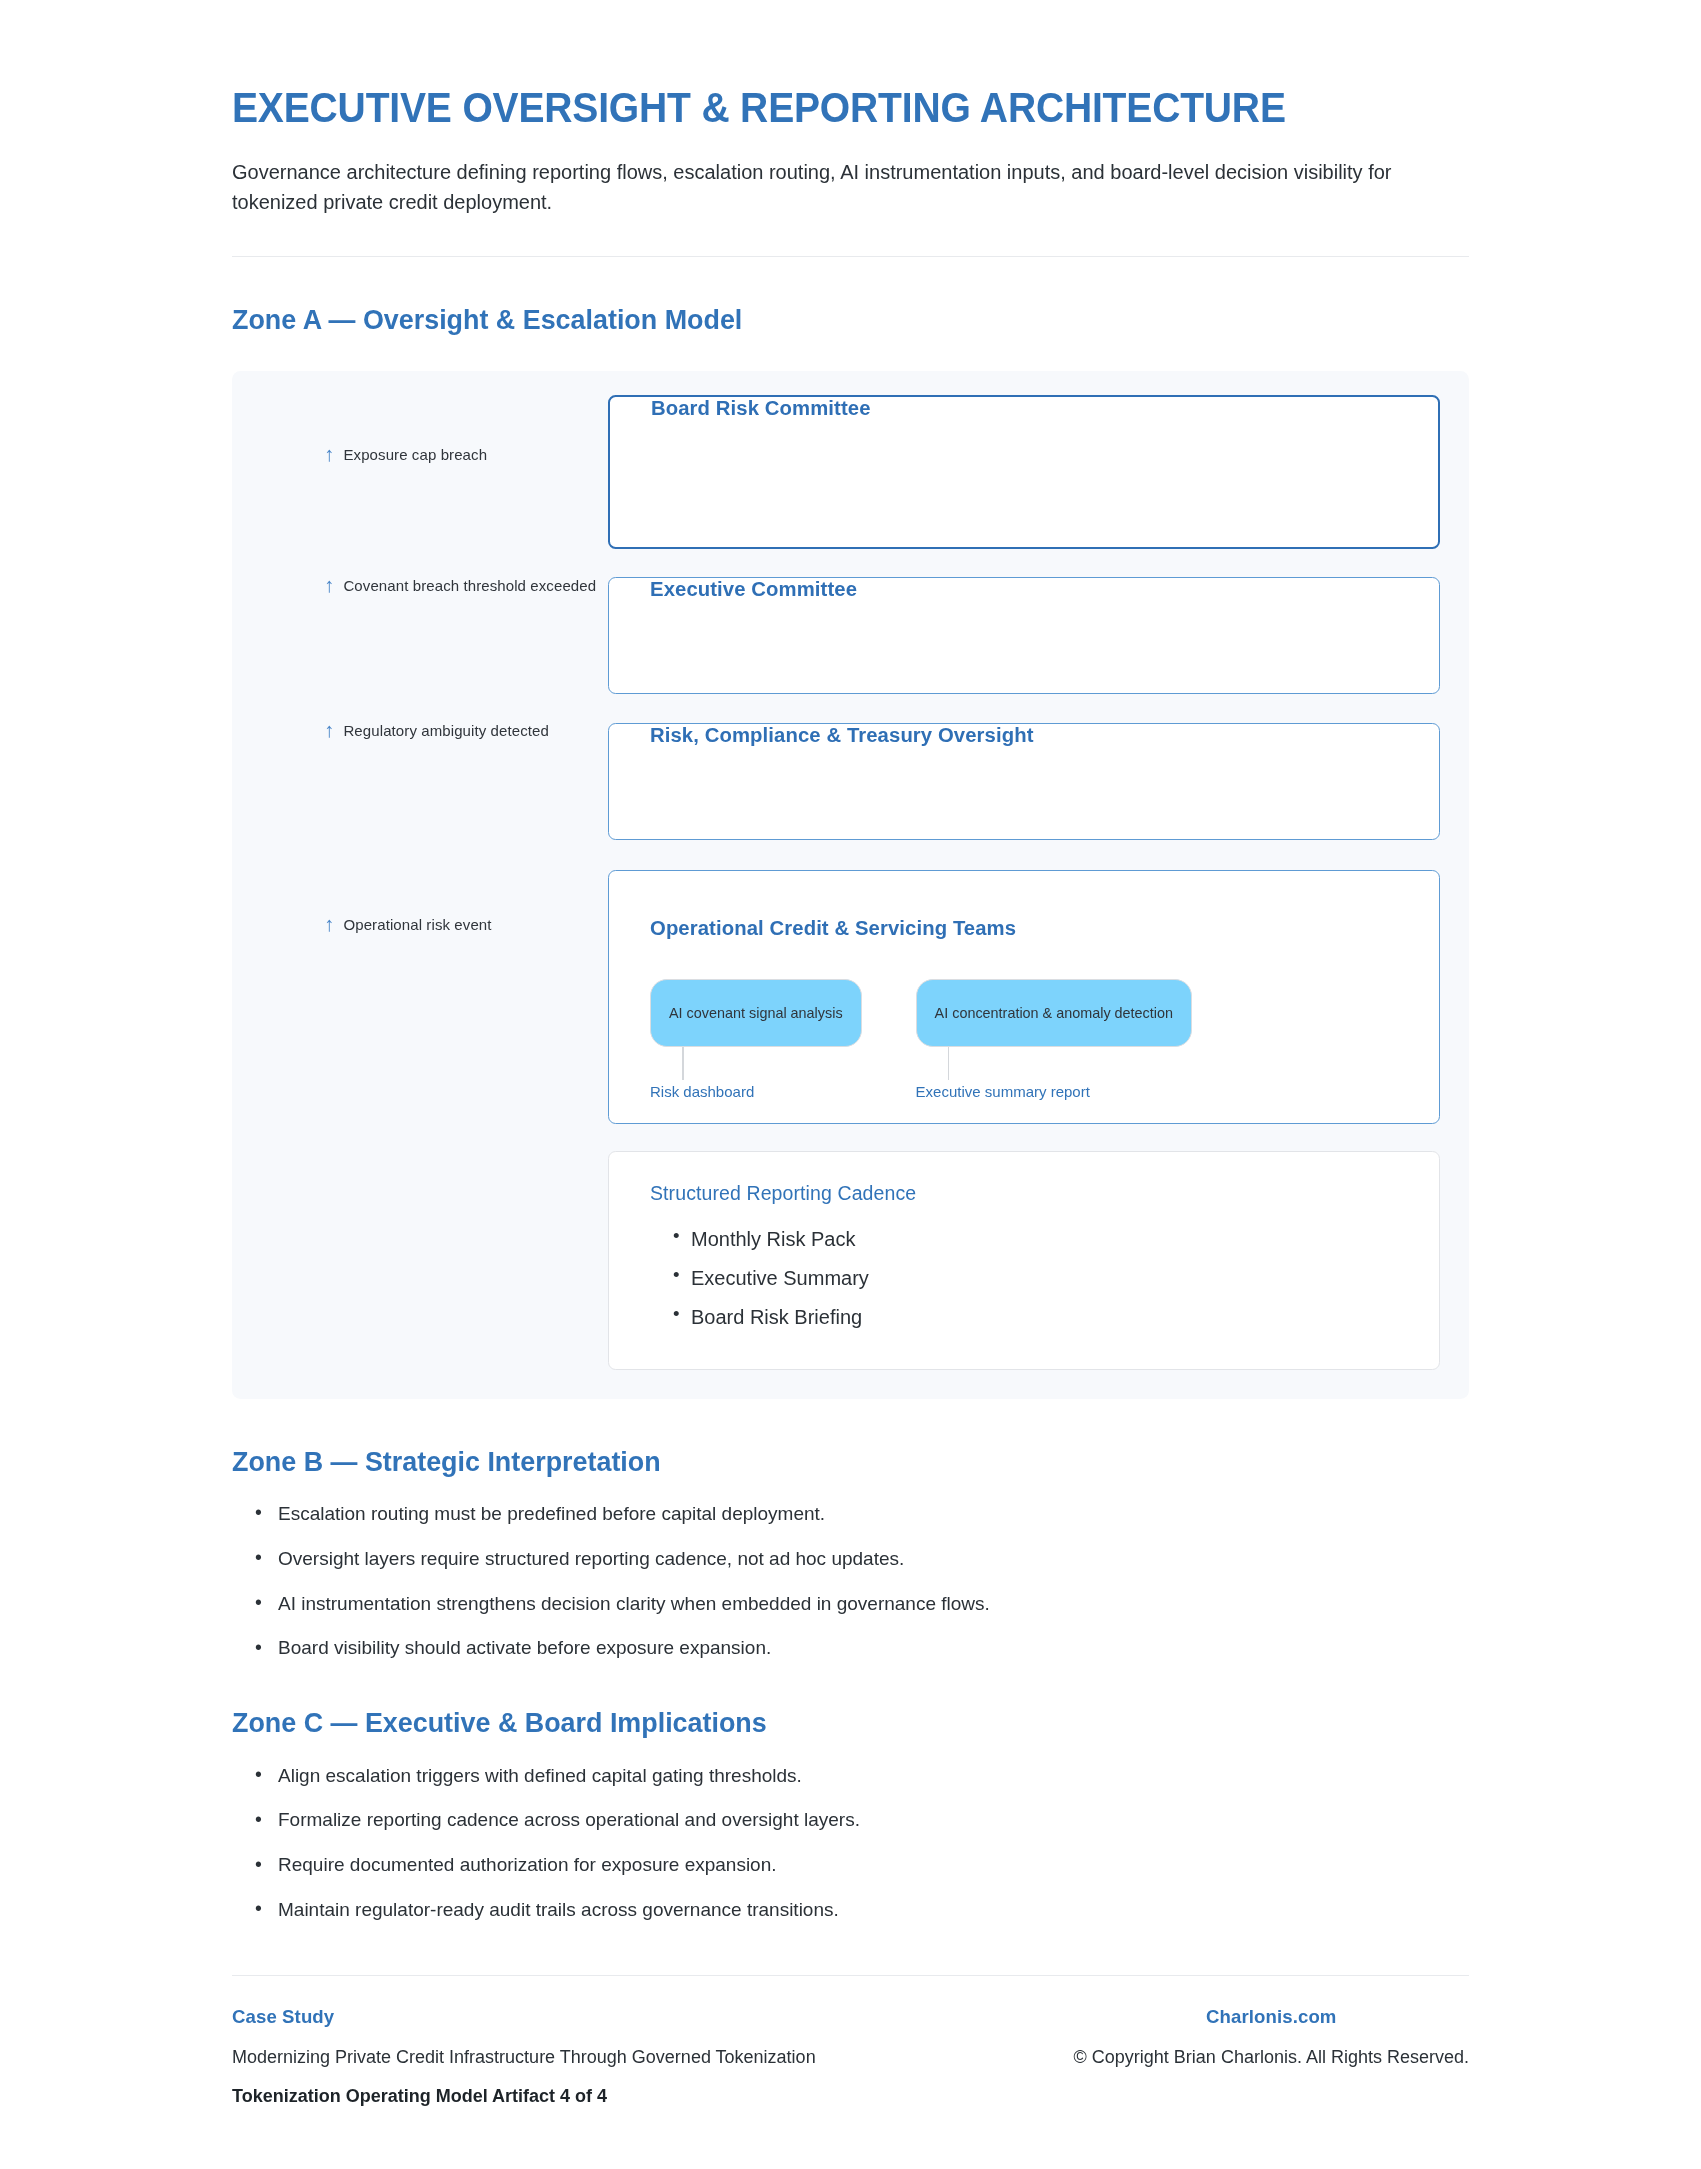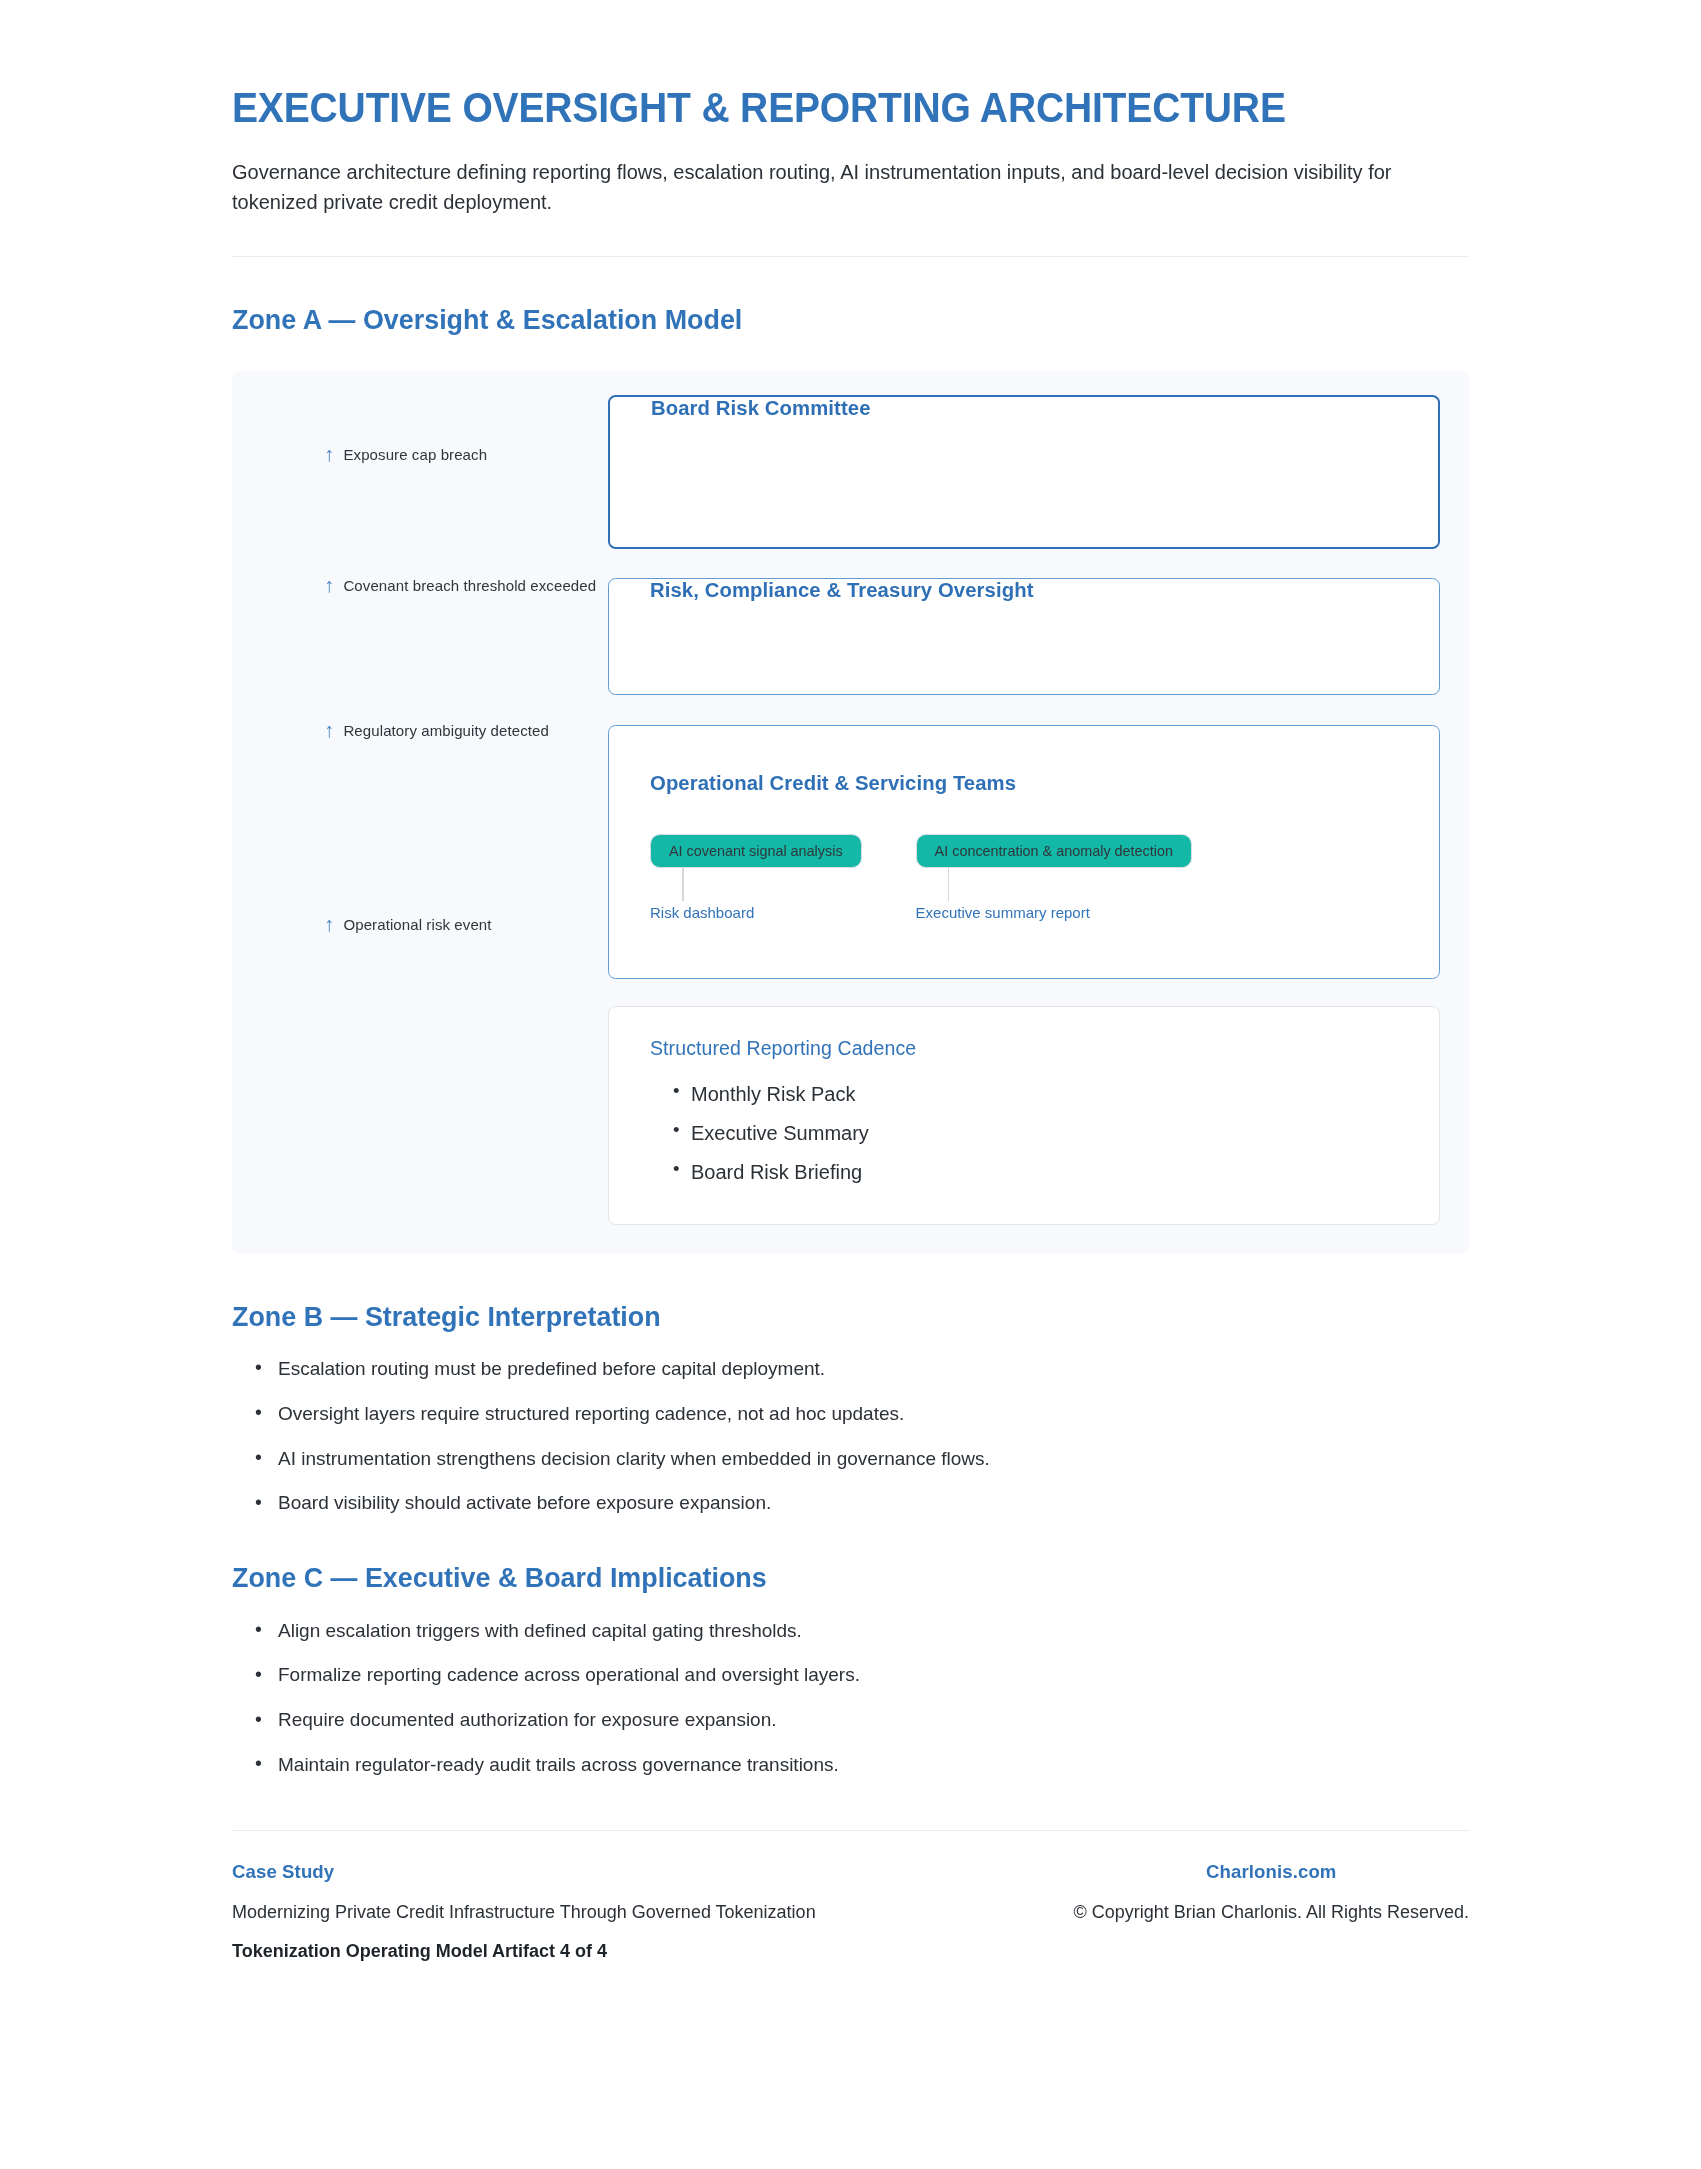--- a/index.html
+++ b/index.html
@@ -150,23 +150,23 @@
     gap: 54px;
     margin-top: 39px;
   }
   .ai-branch {
     display: flex;
     flex-direction: column;
     align-items: flex-start;
   }
   .ai-pill {
     border: 1.2px solid #dadde1;
-    background: #14b8a6;
-    border-radius: 10px;
-    padding: 8px 18px;
+    background: #7dd3fc;
+    border-radius: 17px;
+    padding: 25px 18px;
     font-size: 14.4px;
     color: #30353b;
     white-space: nowrap;
     box-sizing: border-box;
   }
   .connector {
     width: 1.7px;
     height: 33px;
     background: #d4d7db;
     margin-left: 32px;
@@ -305,20 +305,23 @@
             <span class="trigger-text">Operational risk event</span>
           </div>
         </div>
 
         <div class="layer-col">
 
           <div class="layer-box emphasis box-h1">
             <div class="layer-title">Board Risk Committee</div>
           </div>
 
+          <div class="layer-box box-h2">
+            <div class="layer-title">Executive Committee</div>
+          </div>
 
           <div class="layer-box box-h3">
             <div class="layer-title">Risk, Compliance &amp; Treasury Oversight</div>
           </div>
 
           <div class="layer-box box-h4">
             <div class="layer-title">Operational Credit &amp; Servicing Teams</div>
 
             <div class="ai-row">
               <div class="ai-branch">

